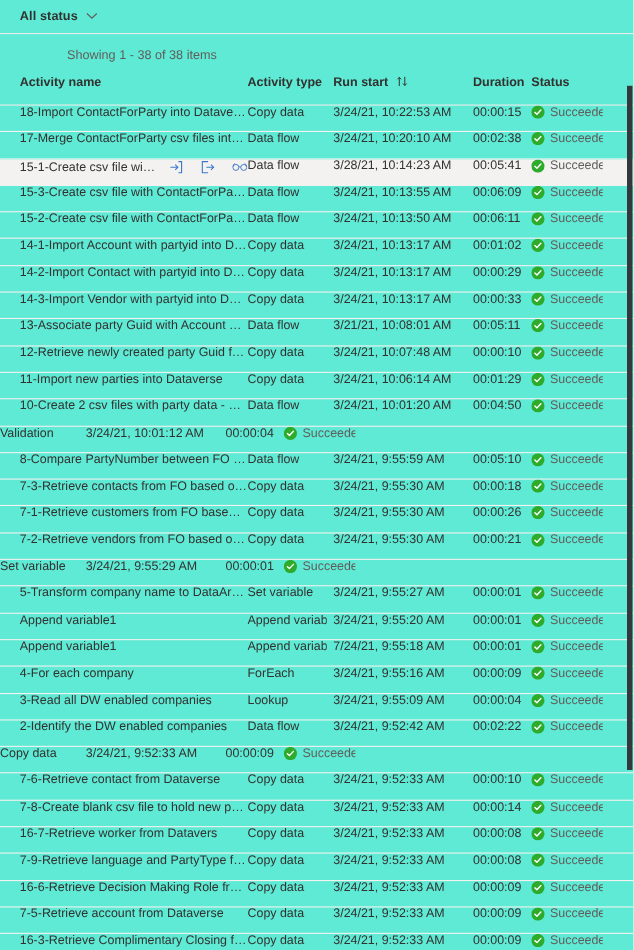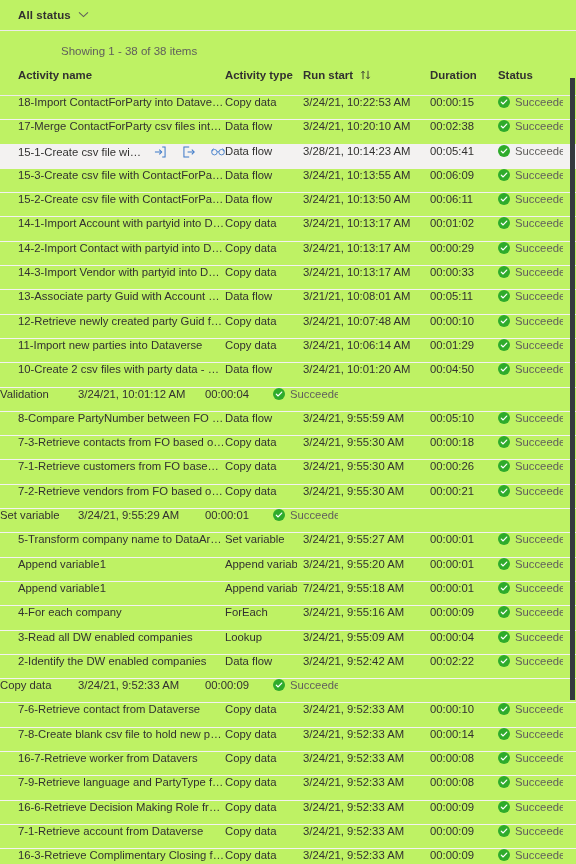--- a/index.html
+++ b/index.html
@@ -7,21 +7,21 @@
     margin: 0; padding: 0;
     width: 576px; height: 864px;
     background: #ffffff;
     font-family: "Liberation Sans", sans-serif;
     -webkit-font-smoothing: antialiased;
   }
   .page {
     position: relative;
     width: 576px; height: 864px;
     overflow: hidden;
-    background: #bef264;
+    background: #5eead4;
   }
 
   
   .filter-bar {
     height: 31px;
     display: flex;
     align-items: center;
     padding-left: 18px;
     border-bottom: 1px solid #edebe9;
   }
@@ -71,21 +71,21 @@
     border-bottom: 1px solid #edebe9;
     font-weight: 600;
     color: #323130;
     font-size: 11.4px;
   }
   .row.hovered { background: #f3f2f1; }
 
   .c-name   { width: 225px; padding-left: 18px; }
   .c-type   { width: 78px;  padding-left: 0; }
   .c-start  { width: 127px; }
-  .c-dur    { width: 68px;  }
+  .c-dur    { width: 53px;  }
   .c-status { width: 69px;  display: flex; align-items: center; gap: 5px; }
 
   .cell {
     white-space: nowrap;
     overflow: hidden;
     text-overflow: clip;
   }
   .c-name .txt, .c-type .txt, .c-start .txt, .c-dur .txt, .c-status .txt {
     display: block;
     overflow: hidden;
@@ -876,21 +876,21 @@
             <span class="status-ico">
               <svg width="8" height="8" viewBox="0 0 10 10">
                 <path d="M1.6 5.2 L3.9 7.4 L8.4 2.6" fill="none" stroke="#ffffff" stroke-width="1.6" stroke-linecap="round" stroke-linejoin="round"></path>
               </svg>
             </span>
             <span class="txt status-txt">Succeeded</span>
           </div>
         </div>
         <div class="row">
           <div class="cell c-name">
-            <span class="txt">7-1-Retrieve account from Dataverse</span>
+            <span class="txt">7-5-Retrieve account from Dataverse</span>
           </div>
           <div class="cell c-type">
             <span class="txt">Copy data</span>
           </div>
           <div class="cell c-start">
             <span class="txt">3/24/21, 9:52:33 AM</span>
           </div>
           <div class="cell c-dur">
             <span class="txt">00:00:09</span>
           </div>

